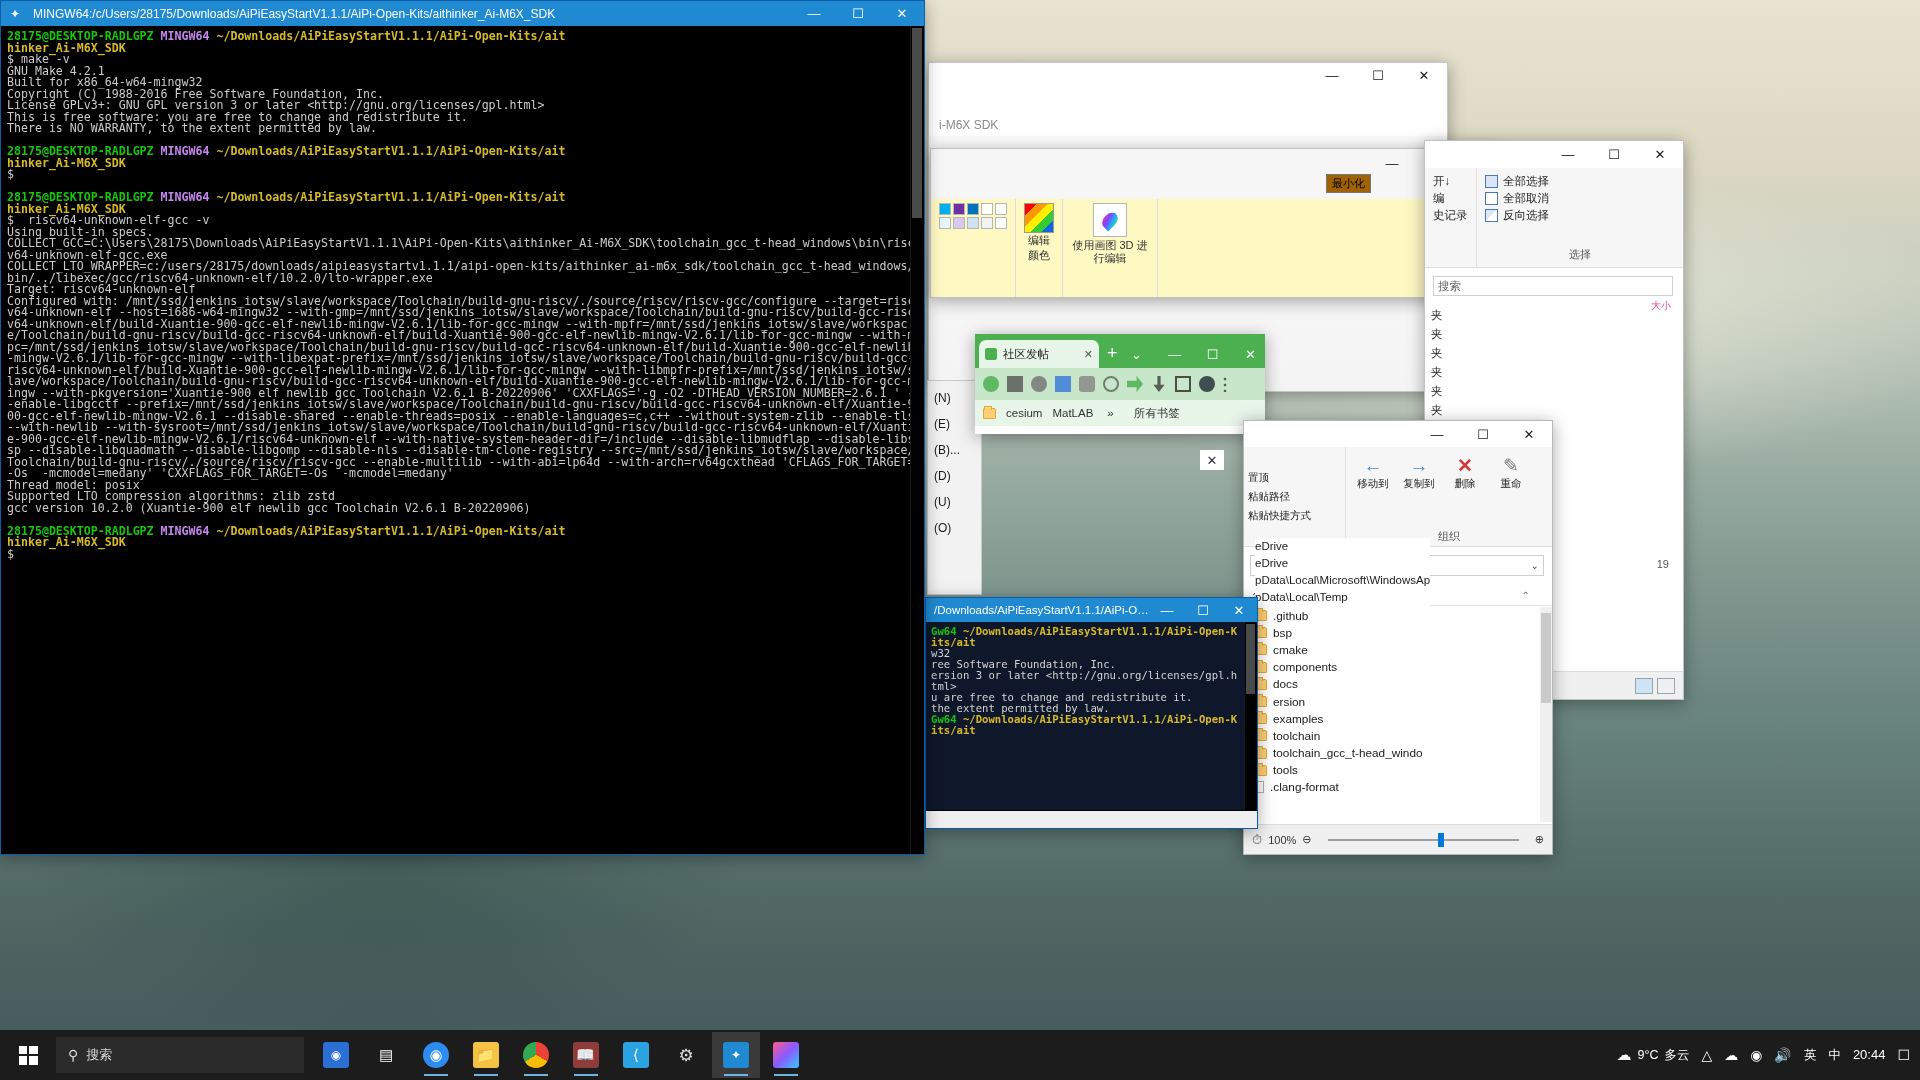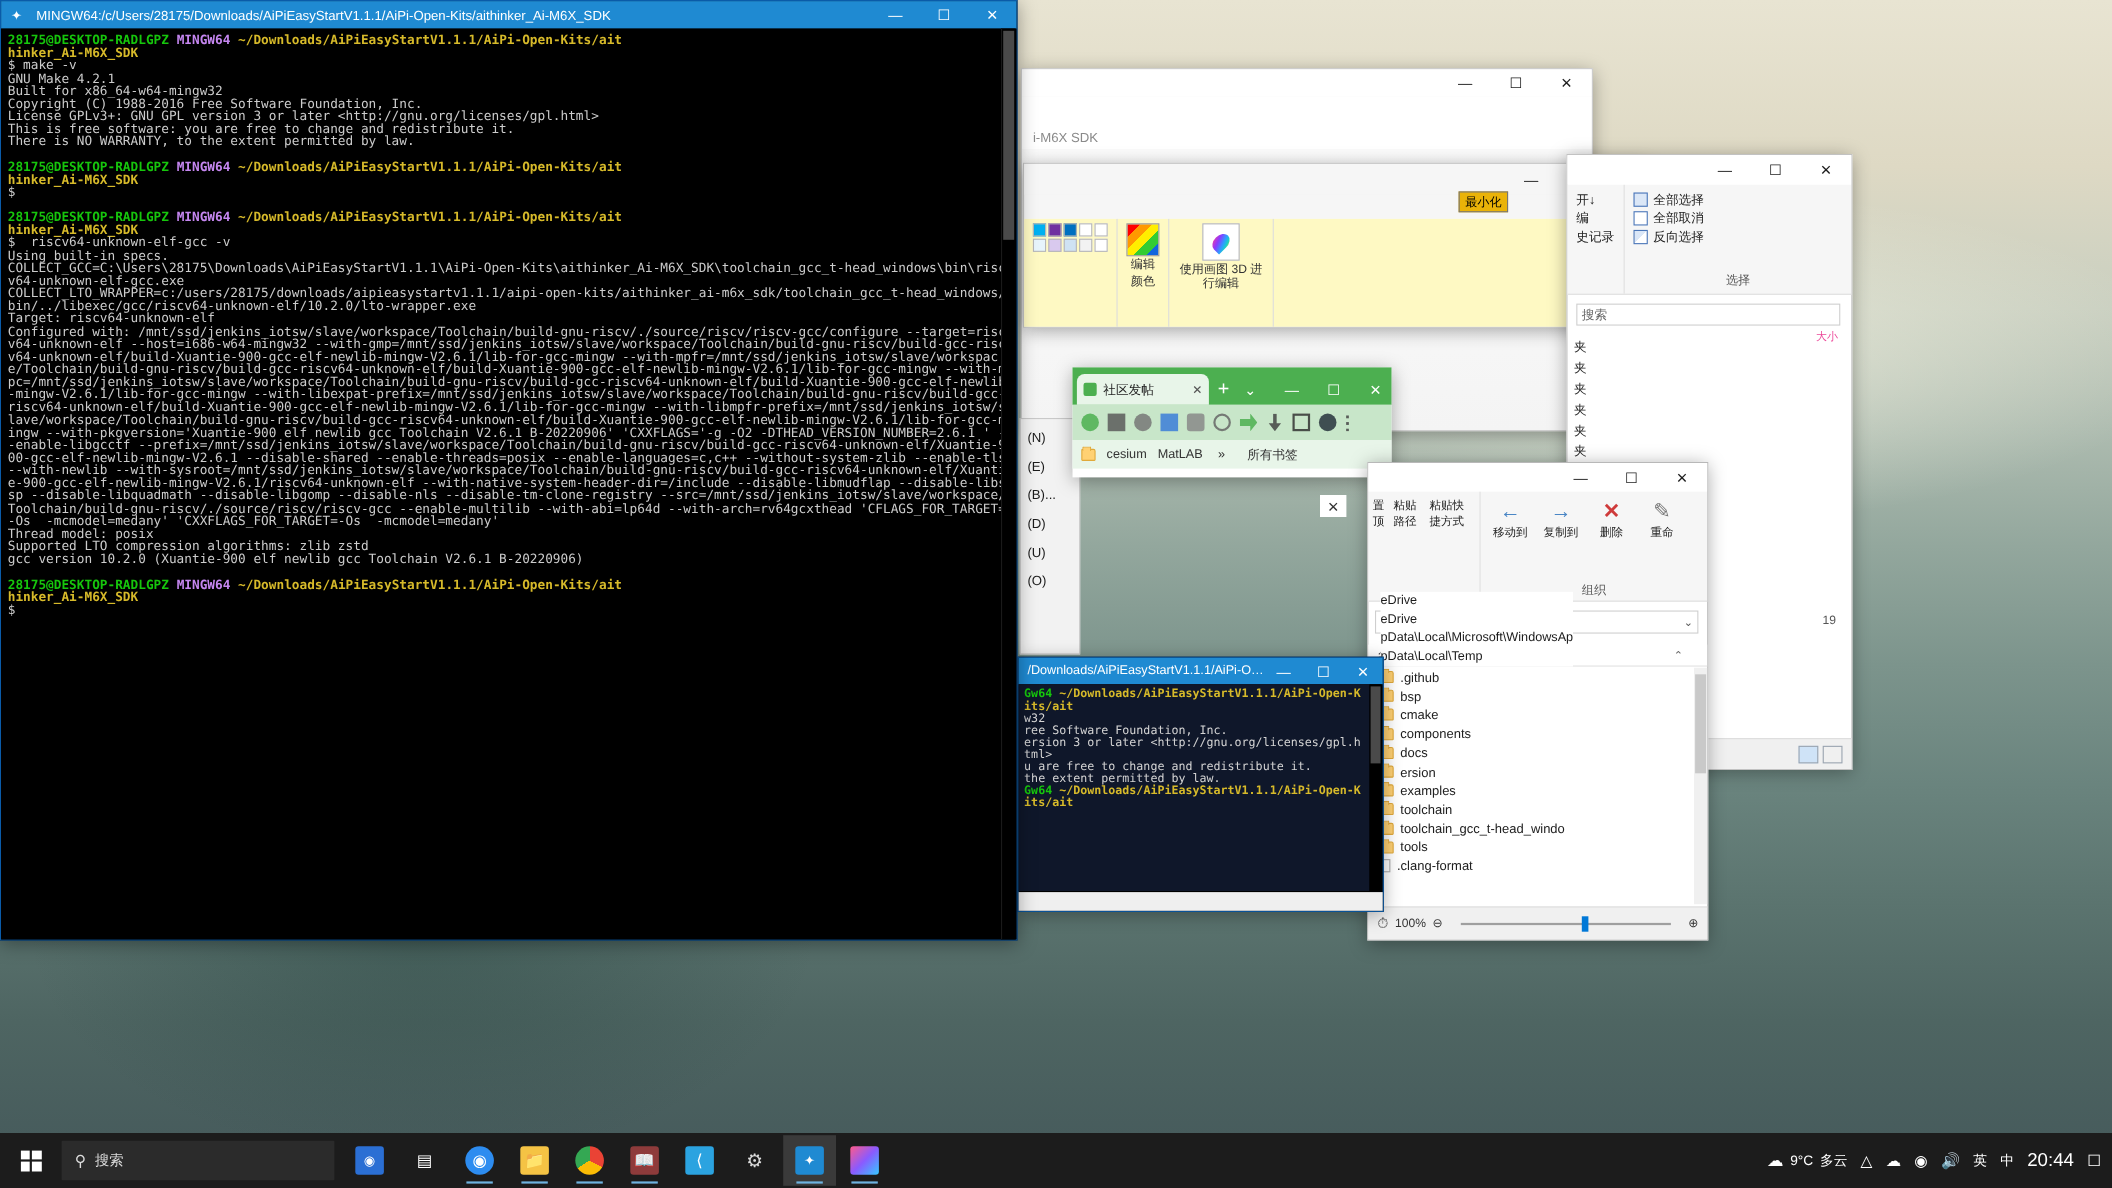--- a/index.html
+++ b/index.html
@@ -154,21 +154,21 @@
     display:flex;align-items:center;justify-content:center;
   }
   #paint3d-drop {
     width: 18px;height:13px;
     background: linear-gradient(160deg,#ff3b9a 0%, #8a3bff 35%, #2f9bff 62%, #17d1c6 80%, #ffd400 100%);
     border-radius: 50% 50% 50% 0;
     transform: rotate(-45deg);
   }
   #paint-tooltip {
     position:absolute; left: 395px; top: 25px;
-    background:#eab308; border:1px solid #767676;
+    background:#a16207; border:1px solid #767676;
     font-size:11px; padding:1px 5px; color:#000; z-index: 30;
   }
 
   
   #exp-back {
     left: 1424px; top: 140px; width: 260px; height: 560px;
     background:#ffffff; border:1px solid #c2c2c2;
   }
   #exp-back .titlebar { background:#ffffff; color:#1b1b1b; height: 27px; }
   #exp-back-ribbon {
@@ -335,21 +335,21 @@
   .tb-app { width: 48px; height:46px; display:flex;align-items:center;justify-content:center; position:relative;}
   .tb-app.running::after {
     content:""; position:absolute; bottom:2px; left:12px; right:12px; height:2px; background:#6fb3e0;
   }
   .tb-app.active { background:#3a3a3a; }
   #tray {
     margin-left:auto; display:flex; align-items:center; gap:12px;
     color:#fff; font-size:12.5px; padding-right:10px;
   }
   #weather { display:flex; align-items:center; gap:6px; font-size:12.5px;}
-  #clock { text-align:right; line-height:1.25; font-size:17px; }
+  #clock { text-align:right; line-height:1.25; font-size:13px; }
   .tray-ico { font-size:14px; }
 
   
   .glyph { width:26px;height:26px; display:flex;align-items:center;justify-content:center; font-size:15px; border-radius:3px;}
 </style>
 </head>
 <body>
 
 <div id="screen">
 
@@ -531,21 +531,21 @@
   <div class="win" id="exp-front">
     <div class="titlebar">
       <div class="tb-title"></div>
       <div class="tb-btns">
         <div class="tb-btn">—</div>
         <div class="tb-btn">☐</div>
         <div class="tb-btn close">✕</div>
       </div>
     </div>
     <div id="exp-front-ribbon">
-      <div style="width:102px;border-right:1px solid #e0e0e0;padding:6px 4px;font-size:10.5px;color:#222;display:flex;flex-direction:row;gap:5px;justify-content:center;">
+      <div style="width:102px;border-right:1px solid #e0e0e0;padding:6px 4px;font-size:10.5px;color:#222;display:flex;flex-direction:column;gap:5px;justify-content:center;">
         <div>置顶</div>
         <div>粘贴路径</div>
         <div>粘贴快捷方式</div>
       </div>
       <div style="flex:1;display:flex;flex-direction:column;padding-top:4px;">
         <div style="display:flex;gap:4px;padding-left:6px;">
           <div class="org-btn">
             <span class="org-ico" style="color:#4a86c5;">←</span>
             <span>移动到</span>
           </div>

